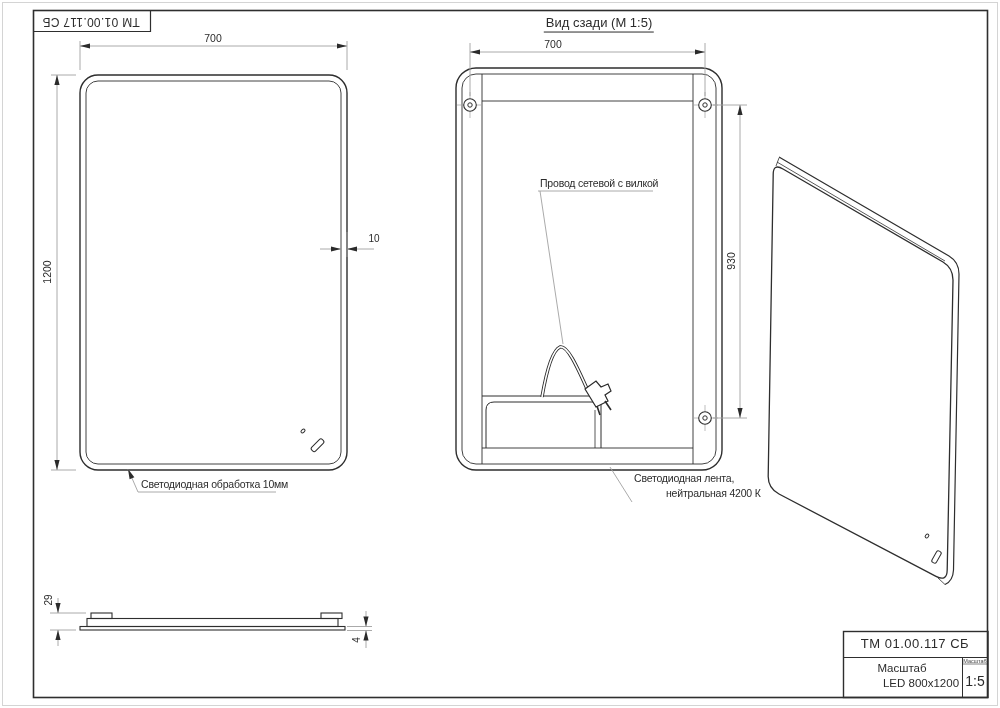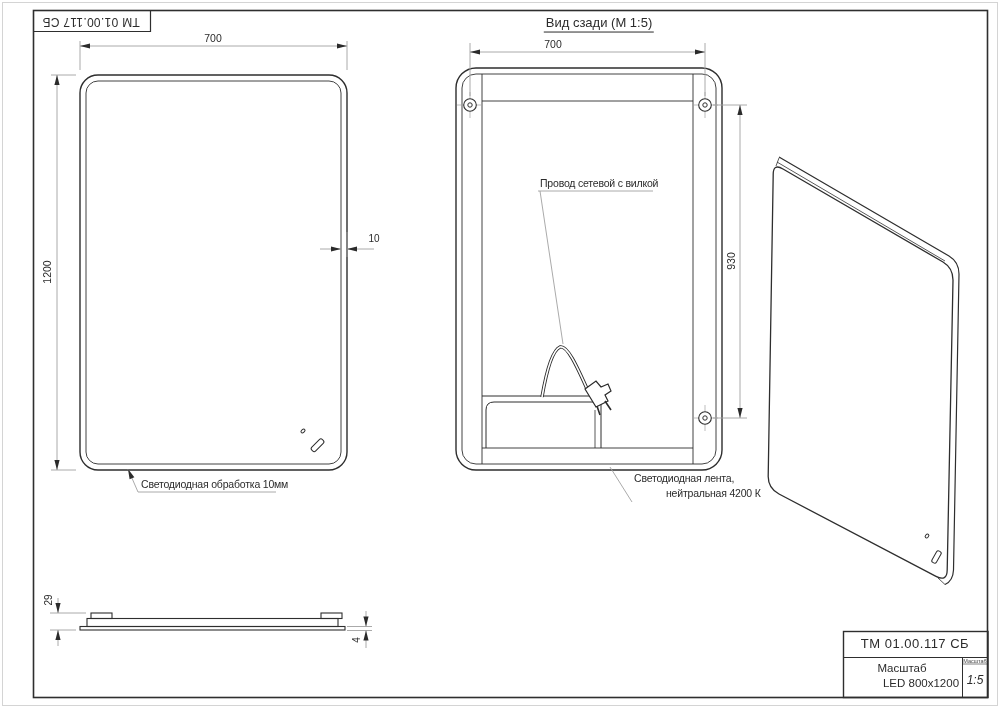--- a/index.html
+++ b/index.html
@@ -16,21 +16,21 @@
   .rot90{transform:translate(-50%,-50%) rotate(-90deg);}
   .rot180{transform:translate(-50%,-50%) rotate(180deg);}
   .dim{font-size:10.5px;}
   .note{font-size:10.5px;letter-spacing:-0.2px;}
   .viewtitle{
     font-size:13px;border-bottom:1.2px solid #2b2b2b;padding:0 2px 1px 2px;
   }
   .tb-doc{font-size:13px;letter-spacing:0.5px;}
   .tb-name{font-size:11.5px;text-align:center;}
   .tb-scale-label{font-size:5.5px;color:#444;}
-  .tb-scale-val{font-size:12px;font-style:italic;}
+  .tb-scale-val{font-size:14px;}
   .stamp{font-size:12px;letter-spacing:0.3px;}
 </style>
 </head>
 <body>
 
 <div class="page">
 
 <svg width="1000" height="708" viewBox="0 0 1000 708">
   <defs>
     <marker id="ah" markerWidth="12" markerHeight="8" refX="11" refY="4" orient="auto-start-reverse" markerUnits="userSpaceOnUse">

